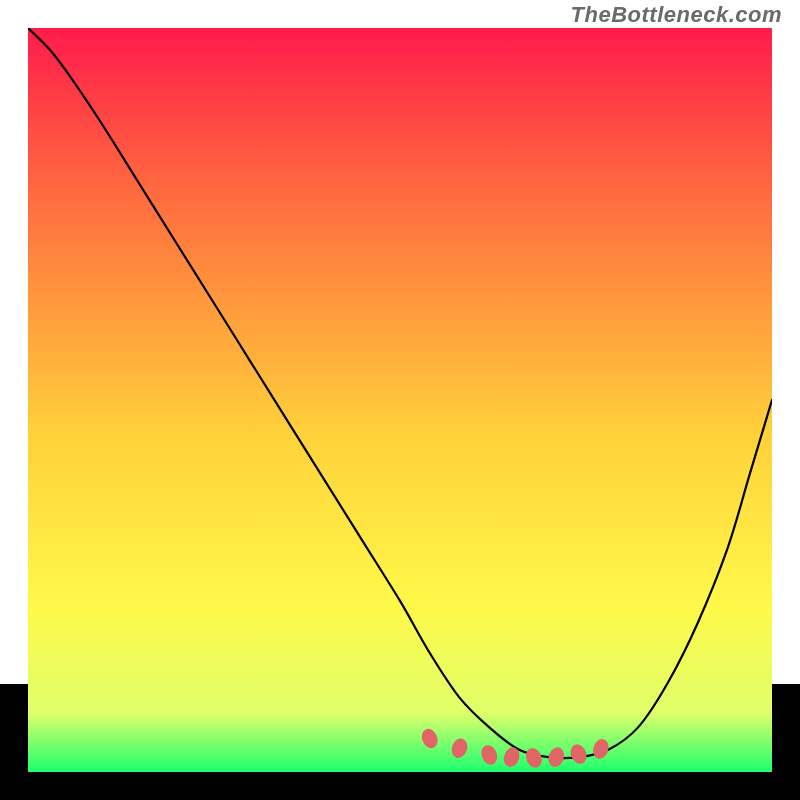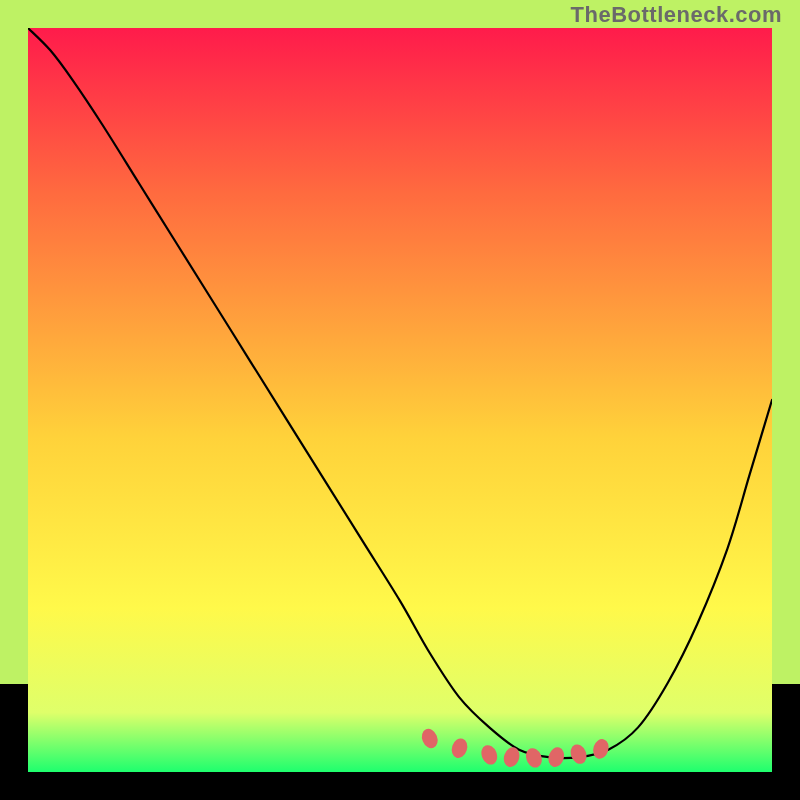--- a/index.html
+++ b/index.html
@@ -8,21 +8,22 @@
     width: 800px;
     height: 800px;
     background: #000;
     overflow: hidden;
     font-family: Arial, Helvetica, sans-serif;
   }
   .stage {
     position: relative;
     width: 800px;
     height: 684px;
-    background: #bef264;
+    background: #ffffff;
+    font-style: italic;
   }
   .watermark {
     position: absolute;
     top: 2px;
     right: 18px;
     color: #6a6a6a;
     font-size: 22px;
     font-weight: 600;
     letter-spacing: 0.5px;
     z-index: 4;

